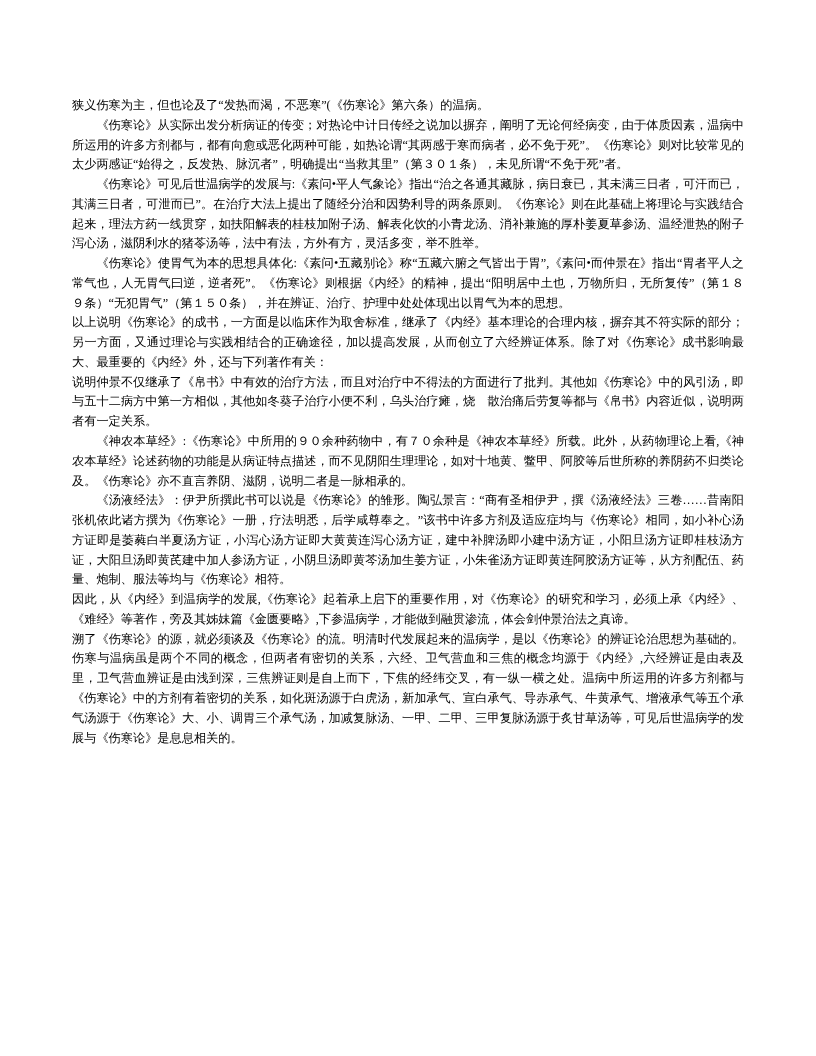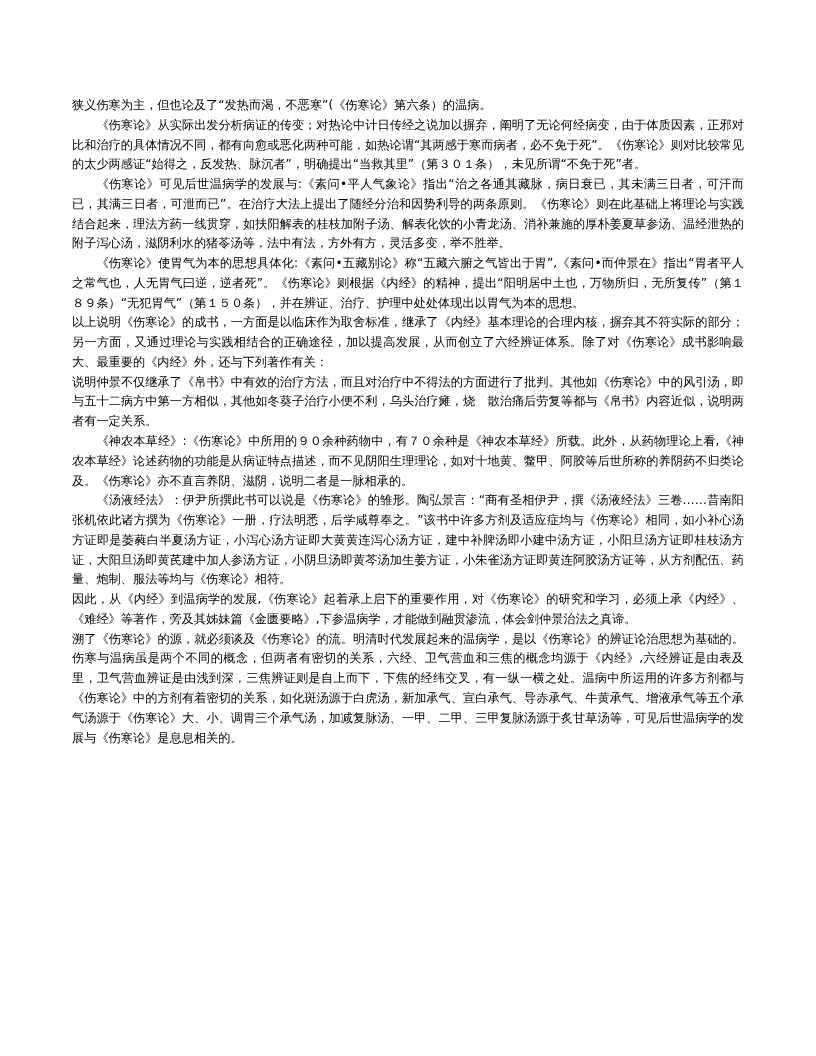--- a/index.html
+++ b/index.html
@@ -24,32 +24,33 @@
     line-height: 1.62;
     color: #000000;
     text-align: justify;
     text-justify: inter-ideograph;
   }
   .para {
     margin: 0;
     padding: 0;
     white-space: pre-wrap;
     word-break: break-all;
+    font-family: Liberation Serif, serif;
   }
   .indent {
     text-indent: 2em;
   }
 </style>
 </head>
 <body>
 
 <div class="page">
   <div class="doc-body">
     <p class="para">狭义伤寒为主，但也论及了“发热而渴，不恶寒”(《伤寒论》第六条）的温病。</p>
-    <p class="para indent">《伤寒论》从实际出发分析病证的传变；对热论中计日传经之说加以摒弃，阐明了无论何经病变，由于体质因素，正邪对比和治疗的具体情况不同，都有向愈或恶化两种可能，如热论谓“其两感于寒而病者，必不免于死”。《伤寒论》则对比较常见的太少两感证“始得之，反发热、脉沉者”，明确提出“当救其里”（第３０１条），未见所谓“不免于死”者。</p>
+    <p class="para indent">《伤寒论》从实际出发分析病证的传变；对热论中计日传经之说加以摒弃，阐明了无论何经病变，由于体质因素，温病中所运用的许多方剂都与，都有向愈或恶化两种可能，如热论谓“其两感于寒而病者，必不免于死”。《伤寒论》则对比较常见的太少两感证“始得之，反发热、脉沉者”，明确提出“当救其里”（第３０１条），未见所谓“不免于死”者。</p>
     <p class="para indent">《伤寒论》可见后世温病学的发展与:《素问•平人气象论》指出“治之各通其藏脉，病日衰已，其未满三日者，可汗而已，其满三日者，可泄而已”。在治疗大法上提出了随经分治和因势利导的两条原则。《伤寒论》则在此基础上将理论与实践结合起来，理法方药一线贯穿，如扶阳解表的桂枝加附子汤、解表化饮的小青龙汤、消补兼施的厚朴姜夏草参汤、温经泄热的附子泻心汤，滋阴利水的猪苓汤等，法中有法，方外有方，灵活多变，举不胜举。</p>
     <p class="para indent">《伤寒论》使胃气为本的思想具体化:《素问•五藏别论》称“五藏六腑之气皆出于胃”,《素问•而仲景在》指出“胃者平人之常气也，人无胃气曰逆，逆者死”。《伤寒论》则根据《内经》的精神，提出“阳明居中土也，万物所归，无所复传”（第１８９条）“无犯胃气”（第１５０条），并在辨证、治疗、护理中处处体现出以胃气为本的思想。</p>
     <p class="para">以上说明《伤寒论》的成书，一方面是以临床作为取舍标准，继承了《内经》基本理论的合理内核，摒弃其不符实际的部分；另一方面，又通过理论与实践相结合的正确途径，加以提高发展，从而创立了六经辨证体系。除了对《伤寒论》成书影响最大、最重要的《内经》外，还与下列著作有关：</p>
     <p class="para">说明仲景不仅继承了《帛书》中有效的治疗方法，而且对治疗中不得法的方面进行了批判。其他如《伤寒论》中的风引汤，即与五十二病方中第一方相似，其他如冬葵子治疗小便不利，乌头治疗瘫，烧　散治痛后劳复等都与《帛书》内容近似，说明两者有一定关系。</p>
     <p class="para indent">《神农本草经》:《伤寒论》中所用的９０余种药物中，有７０余种是《神农本草经》所载。此外，从药物理论上看,《神农本草经》论述药物的功能是从病证特点描述，而不见阴阳生理理论，如对十地黄、鳖甲、阿胶等后世所称的养阴药不归类论及。《伤寒论》亦不直言养阴、滋阴，说明二者是一脉相承的。</p>
     <p class="para indent">《汤液经法》：伊尹所撰此书可以说是《伤寒论》的雏形。陶弘景言：“商有圣相伊尹，撰《汤液经法》三卷……昔南阳张机依此诸方撰为《伤寒论》一册，疗法明悉，后学咸尊奉之。”该书中许多方剂及适应症均与《伤寒论》相同，如小补心汤方证即是萎蕤白半夏汤方证，小泻心汤方证即大黄黄连泻心汤方证，建中补脾汤即小建中汤方证，小阳旦汤方证即桂枝汤方证，大阳旦汤即黄芪建中加人参汤方证，小阴旦汤即黄芩汤加生姜方证，小朱雀汤方证即黄连阿胶汤方证等，从方剂配伍、药量、炮制、服法等均与《伤寒论》相符。</p>
     <p class="para">因此，从《内经》到温病学的发展,《伤寒论》起着承上启下的重要作用，对《伤寒论》的研究和学习，必须上承《内经》、《难经》等著作，旁及其姊妹篇《金匮要略》,下参温病学，才能做到融贯渗流，体会剑仲景治法之真谛。</p>
     <p class="para">溯了《伤寒论》的源，就必须谈及《伤寒论》的流。明清时代发展起来的温病学，是以《伤寒论》的辨证论治思想为基础的。伤寒与温病虽是两个不同的概念，但两者有密切的关系，六经、卫气营血和三焦的概念均源于《内经》,六经辨证是由表及里，卫气营血辨证是由浅到深，三焦辨证则是自上而下，下焦的经纬交叉，有一纵一横之处。温病中所运用的许多方剂都与《伤寒论》中的方剂有着密切的关系，如化斑汤源于白虎汤，新加承气、宣白承气、导赤承气、牛黄承气、增液承气等五个承气汤源于《伤寒论》大、小、调胃三个承气汤，加减复脉汤、一甲、二甲、三甲复脉汤源于炙甘草汤等，可见后世温病学的发展与《伤寒论》是息息相关的。</p>
   </div>
 </div>

